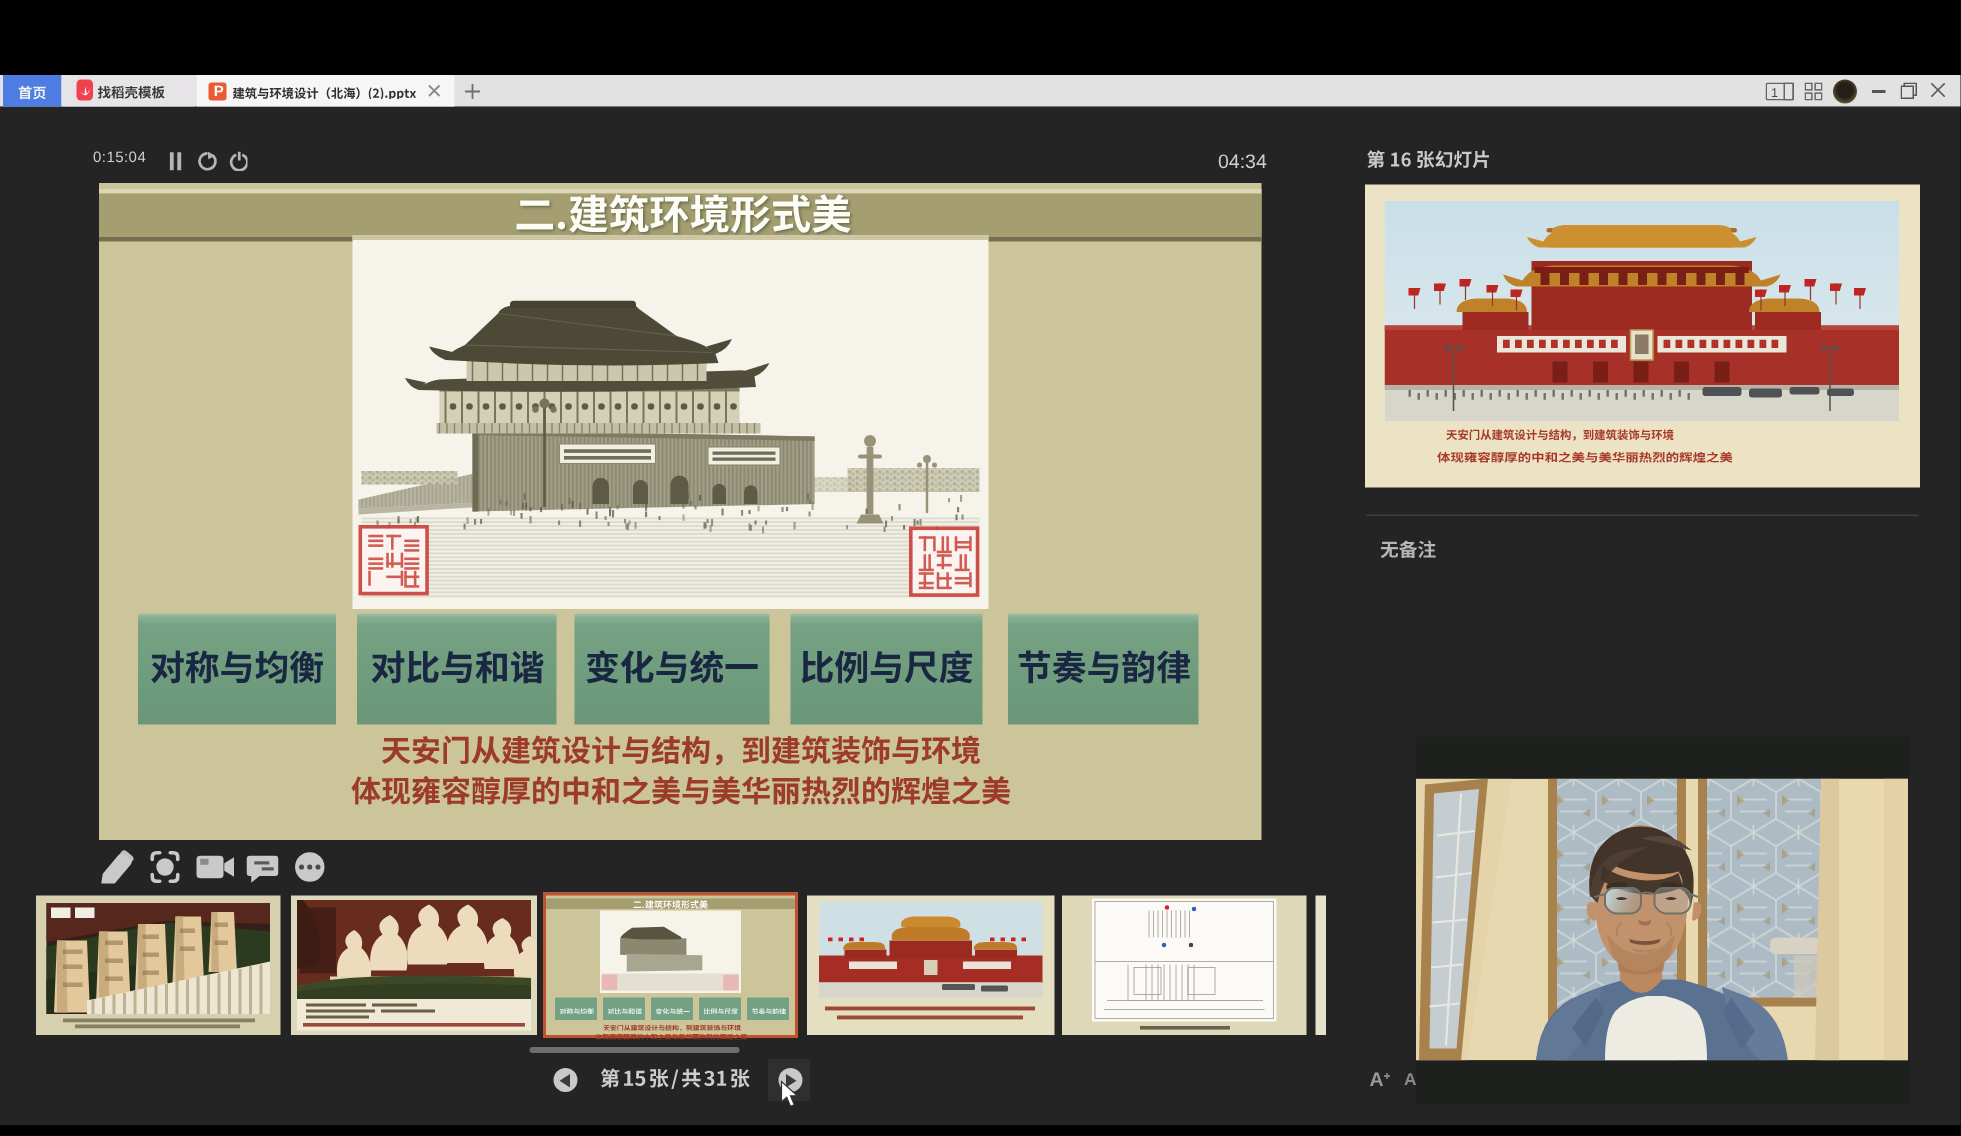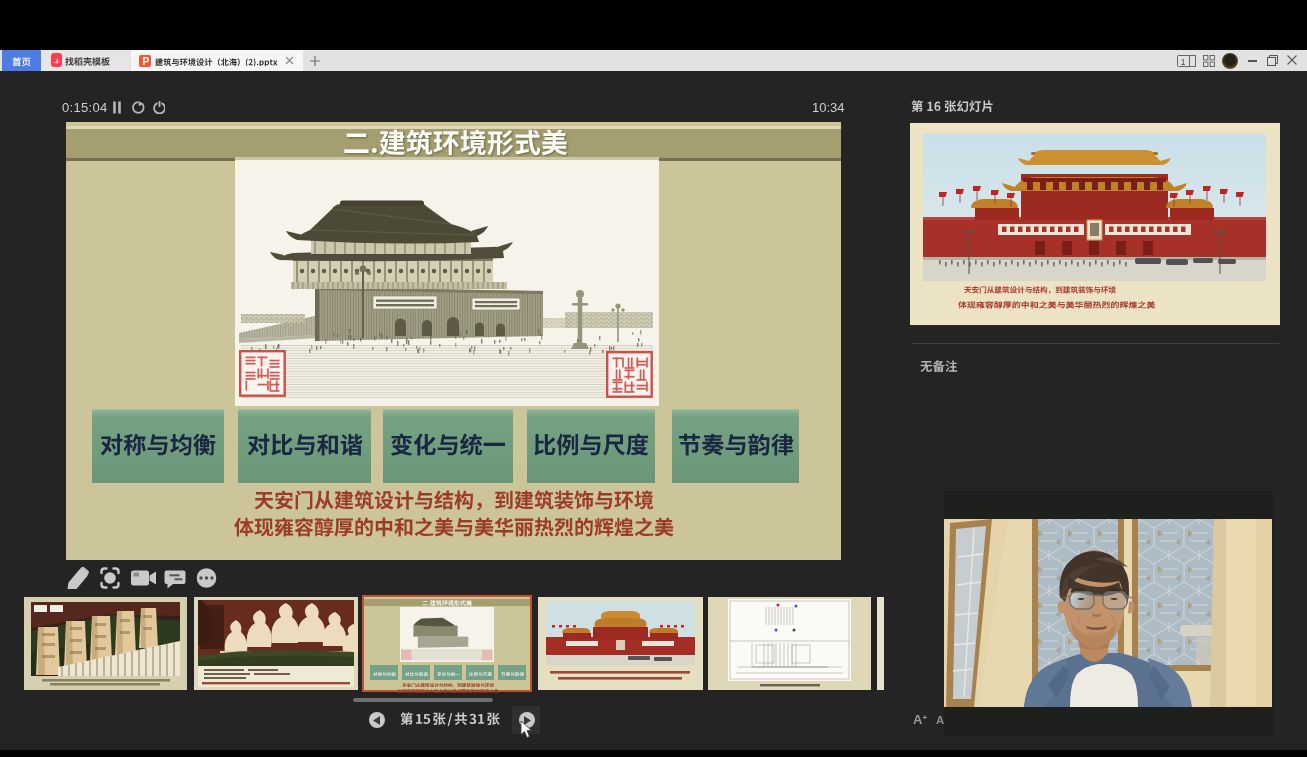--- a/index.html
+++ b/index.html
@@ -50,31 +50,31 @@
     <svg class="ab" style="left:1267px;top:5px;width:11px;height:11px" viewBox="0 0 11 11">
       <g fill="none" stroke="#555" stroke-width="1">
         <rect x="0.5" y="2.5" width="8" height="8"></rect>
         <path d="M2.5 2.5 V0.5 H10.5 V8.5 H8.5"></path>
       </g>
     </svg>
     <svg class="ab" style="left:1287px;top:5px;width:10px;height:10px" viewBox="0 0 10 10">
       <path d="M0.5 0.5 9.5 9.5 M9.5 0.5 0.5 9.5" stroke="#555" stroke-width="1.1"></path>
     </svg>
   </div>
-<div class="ab" style="left:62px;top:100px;color:#cfcfcf;font-size:13px;letter-spacing:0.3px">0:15:04</div>
+<div class="ab" style="left:62px;top:100px;color:#cfcfcf;font-size:10px;letter-spacing:0.3px">0:15:04</div>
 <svg class="ab" style="left:113px;top:101px;width:52px;height:13px" viewBox="0 0 52 13">
     <g stroke="#b5b5b5" fill="none">
       <path d="M1.5 0.5 V12.5 M6.5 0.5 V12.5" stroke-width="2.6"></path>
       <path d="M25.3 1.2 A5.3 5.3 0 1 0 28.9 2.6" stroke-width="1.8"></path>
       <path d="M25.5 0 L30.5 2.8 25.8 5.2Z" fill="#b5b5b5" stroke="none"></path>
       <path d="M44.5 2.1 A5.4 5.4 0 1 0 48.5 2.1" stroke-width="1.8"></path>
       <path d="M46.5 0 V6" stroke-width="1.8"></path>
     </g>
   </svg>
-<div class="ab" style="left:812px;top:100px;color:#cfcfcf;font-size:13px">10:34</div>
+<div class="ab" style="left:812px;top:100px;color:#cfcfcf;font-size:13px">04:34</div>
 <div class="ab" style="left:66px;top:122px;width:775px;height:438px;background:#cdc59a">
     <div class="ab" style="left:0;top:4px;width:775px;height:3px;background:#ddd7b5"></div>
     <div class="ab" style="left:0;top:7px;width:775px;height:29px;background:#a49e71"></div>
     <div class="ab" style="left:0;top:36px;width:775px;height:3px;background:#747050"></div>
     <svg class="ab " style="left:276.6px;top:7.2px;width:224.8px;height:28.6px;filter:drop-shadow(1px 1.5px 1px rgba(60,60,30,0.55))" viewBox="0 -88 832 106" preserveAspectRatio="none">
       <path d="M14 -71V-58H86V-71ZM5 -13V1H95V-13Z M116 1C122 1 125 -3 125 -8C125 -14 122 -18 116 -18C111 -18 107 -14 107 -8C107 -3 111 1 116 1Z M171 -78V-68H188V-64H166V-55H188V-50H171V-41H188V-36H170V-28H188V-22H166V-13H188V-7H200V-13H226V-22H200V-28H223V-36H200V-41H222V-55H227V-64H222V-78H200V-85H188V-78ZM200 -55H211V-50H200ZM200 -64V-68H211V-64ZM142 -36C142 -37 145 -39 147 -40H156C155 -34 153 -28 152 -23C150 -26 148 -30 147 -35L138 -32C140 -24 144 -17 147 -12C144 -7 140 -2 135 1C138 3 142 7 144 9C148 6 152 2 155 -4C165 5 179 7 196 7H225C226 4 228 -2 230 -4C223 -4 202 -4 196 -4C181 -4 169 -6 160 -13C164 -23 166 -35 167 -50L161 -51L159 -51H155C160 -58 164 -67 168 -76L161 -81L157 -80H138V-69H153C149 -61 146 -54 144 -52C142 -48 139 -46 137 -45C138 -43 141 -38 142 -36Z M236 -15 238 -4C248 -6 262 -9 274 -12L273 -22L262 -20V-40H274V-50H238V-40H250V-18ZM277 -51V-28C277 -18 276 -7 262 0C264 2 268 6 270 9C284 1 288 -12 288 -24C292 -19 297 -13 299 -9L305 -14V-7C305 1 306 3 308 5C310 7 312 7 315 7C316 7 319 7 320 7C322 7 324 7 326 6C328 5 329 4 330 2C330 1 331 -3 331 -7C328 -8 324 -10 322 -12C322 -8 322 -6 322 -5C322 -4 321 -3 321 -3C321 -3 320 -3 320 -3C319 -3 318 -3 318 -3C318 -3 317 -3 317 -3C317 -4 317 -5 317 -7V-51ZM289 -41H305V-20C302 -25 298 -29 294 -33L289 -29ZM251 -86C248 -75 242 -65 234 -58C237 -56 242 -53 245 -51C248 -55 252 -60 255 -66H257C260 -61 262 -56 263 -52L273 -57C273 -59 271 -62 269 -66H282V-76H260C261 -78 262 -80 262 -83ZM292 -85C289 -75 284 -65 278 -58C280 -57 285 -54 288 -52C291 -55 294 -60 296 -66H301C304 -61 307 -56 308 -52L319 -56C318 -59 316 -62 314 -66H328V-76H301C302 -78 303 -80 303 -83Z M335 -13 338 -2C347 -4 358 -8 368 -12L366 -22L358 -20V-39H365V-50H358V-68H368V-79H336V-68H346V-50H337V-39H346V-16ZM371 -80V-68H394C388 -52 378 -37 367 -27C370 -25 374 -20 376 -18C382 -23 386 -29 391 -36V9H403V-43C409 -35 416 -26 419 -20L429 -27C425 -34 416 -45 409 -53L403 -49V-57C405 -61 406 -64 408 -68H428V-80Z M484 -29H510V-24H484ZM484 -40H510V-36H484ZM506 -69C506 -67 504 -63 503 -61H492C491 -63 490 -67 489 -69L479 -67C480 -65 481 -63 481 -61H469V-51H526V-61H514L517 -67ZM490 -84 492 -79H472V-69H524V-79H504C503 -81 502 -84 502 -86ZM473 -47V-17H481C480 -8 476 -3 461 0C463 2 466 6 467 9C486 5 491 -4 493 -17H500V-5C500 1 501 4 503 5C504 7 508 8 510 8C512 8 515 8 517 8C519 8 522 7 523 7C525 6 526 5 527 3C528 1 528 -3 529 -7C526 -8 522 -10 520 -11C520 -8 519 -5 519 -4C519 -3 518 -2 518 -2C518 -2 517 -2 516 -2C515 -2 514 -2 513 -2C512 -2 512 -2 511 -2C511 -2 511 -3 511 -4V-17H521V-47ZM435 -15 439 -3C448 -6 459 -11 470 -15L467 -26L458 -23V-50H466V-61H458V-84H446V-61H436V-50H446V-19C442 -17 438 -16 435 -15Z M615 -84C609 -75 598 -67 589 -63C592 -60 595 -57 597 -54C608 -60 619 -69 626 -79ZM617 -56C611 -47 600 -39 590 -34C593 -31 597 -28 599 -25C609 -32 620 -41 628 -51ZM618 -29C612 -17 598 -7 585 -1C588 2 592 6 594 9C608 1 621 -10 630 -25ZM570 -68V-46H558V-68ZM536 -46V-35H547C547 -22 544 -9 534 2C537 3 541 7 543 10C555 -3 558 -19 558 -35H570V9H582V-35H591V-46H582V-68H590V-79H538V-68H547V-46Z M687 -85C687 -79 687 -73 687 -68H638V-56H688C690 -21 698 9 715 9C724 9 728 4 730 -15C727 -16 722 -19 720 -22C719 -9 718 -4 716 -4C709 -4 702 -27 700 -56H728V-68H718L725 -74C722 -77 716 -82 712 -85L704 -78C708 -75 713 -71 716 -68H700C700 -73 700 -79 700 -85ZM638 -6 641 6C654 4 672 -0 688 -4L687 -14L668 -11V-33H685V-45H641V-33H656V-9C649 -8 643 -7 638 -6Z M799 -86C797 -82 794 -76 791 -73H769L772 -74C771 -77 768 -82 765 -86L754 -82C756 -79 758 -76 760 -73H742V-62H776V-57H746V-47H776V-42H738V-31H774L774 -26H740V-15H769C764 -9 755 -5 735 -2C738 1 740 6 741 9C766 5 777 -2 783 -13C791 -0 803 6 823 9C824 6 828 0 830 -2C813 -4 802 -8 795 -15H826V-26H786L787 -31H828V-42H788V-47H819V-57H788V-62H823V-73H805C807 -76 809 -79 812 -82Z" fill="#fdfdf8"></path>
     </svg>
     <div class="ab" style="left:169px;top:35px;width:424px;height:249px;background:#f5f3ea">
       <svg class="ab" style="left:0;top:0;width:424px;height:249px" viewBox="0 0 424 249">
         <defs>

